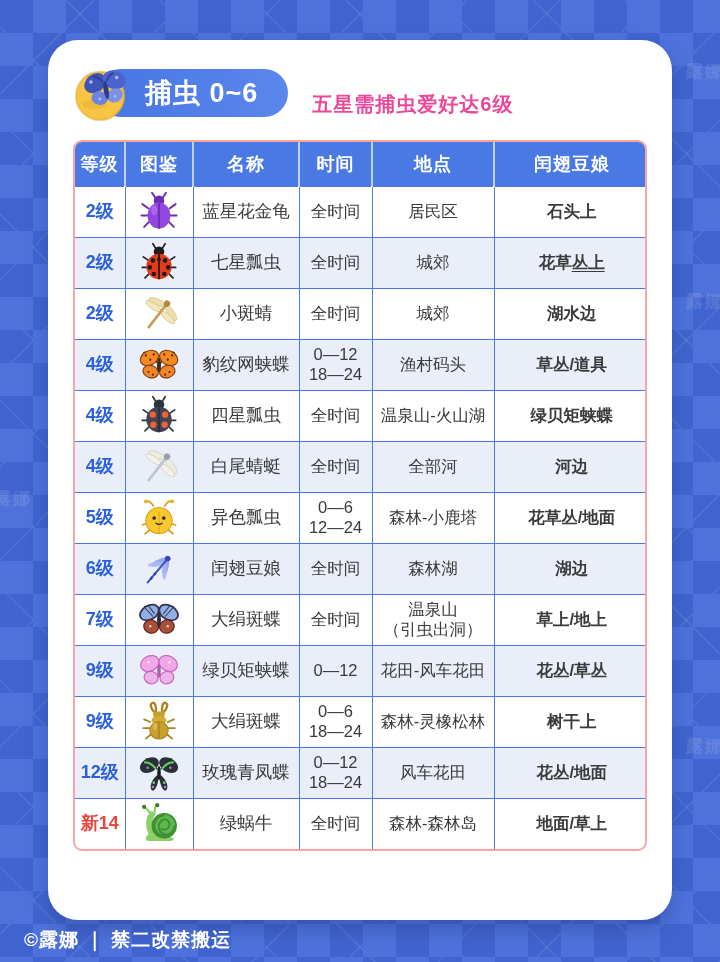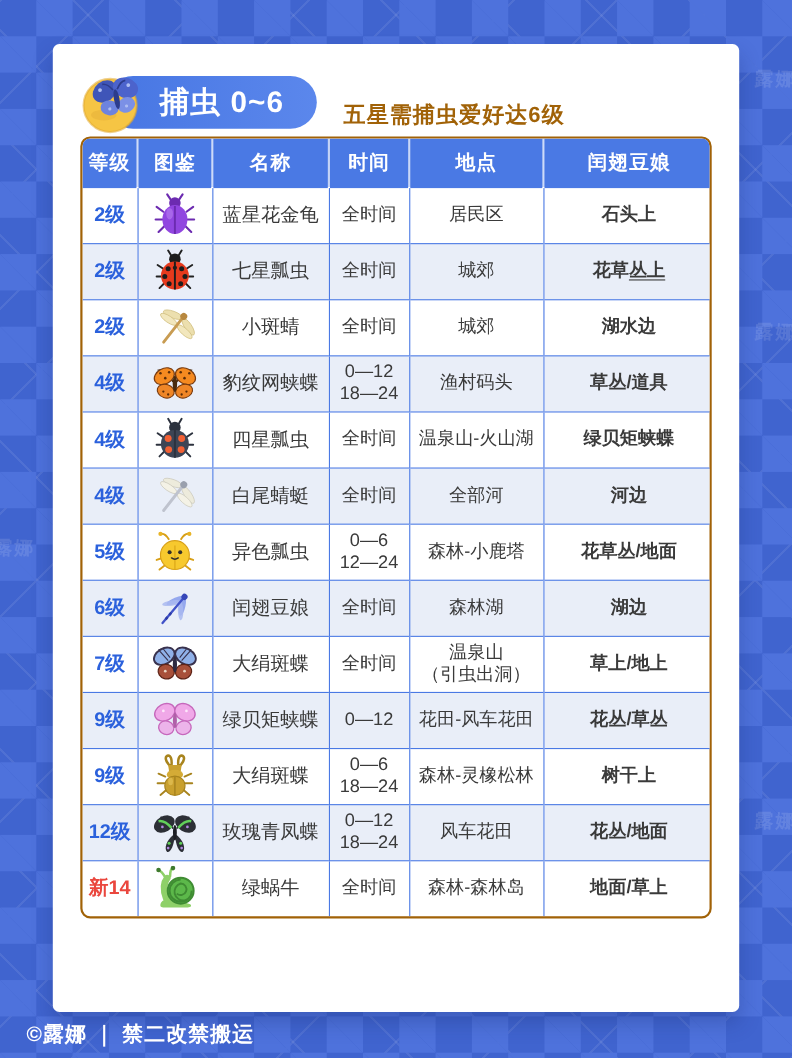--- a/index.html
+++ b/index.html
@@ -21,41 +21,42 @@
     font-size:17px; font-weight:bold; letter-spacing:2px; pointer-events:none;
   }
   .wm1 { right:-4px; top:60px; }
   .wm2 { right:-4px; top:290px; }
   .wm3 { left:-6px; top:487px; }
   .wm4 { right:-4px; top:735px; }
   .wm5 { left:217px; top:80px; color:rgba(255,255,255,.25); font-size:15px; }
 
   .card {
     position:absolute; left:48px; top:40px; width:624px; height:880px;
-    background:#ffffff; border-radius:6px;
+    background:#ffffff; border-radius:30px;
     box-shadow:0 10px 18px rgba(25,45,115,.30);
     padding:22px 25px 0 25px;
   }
   .header-row { display:flex; align-items:center; height:62px; position:relative; }
   .badge { display:flex; align-items:center; position:relative; }
   .badge-icon { width:62px; height:58px; position:relative; z-index:2; flex:0 0 auto; }
   .badge-pill {
     margin-left:-38px; z-index:1;
     background:linear-gradient(90deg,#4776e3,#5b87ec);
     color:#fff; font-weight:bold; font-size:27px; letter-spacing:1px;
     height:48px; line-height:48px; padding:0 30px 0 48px; border-radius:25px;
     white-space:nowrap;
   }
   .subtitle {
     margin-left:24px; align-self:flex-end; padding-bottom:6px;
-    font-size:20px; font-weight:bold; color:#a16207; letter-spacing:1px;
+    font-size:20px; font-weight:bold; color:#ec4899; letter-spacing:1px;
   }
 
   .table-frame {
-    border:2px solid #a16207; border-radius:9px; overflow:hidden;
+    margin-top:16px;
+    border:2px solid #fca5a5; border-radius:9px; overflow:hidden;
   }
   table { width:100%; border-collapse:collapse; table-layout:fixed; }
   thead th {
     background:#4a79e4; color:#fff; font-size:18px; font-weight:bold;
     height:44px; border-right:2px solid rgba(255,255,255,.65); letter-spacing:1px;
   }
   thead th:last-child { border-right:none; }
   tbody td {
     height:51px; text-align:center; vertical-align:middle;
     font-size:16.5px; color:#3a3a3a; line-height:1.18;

